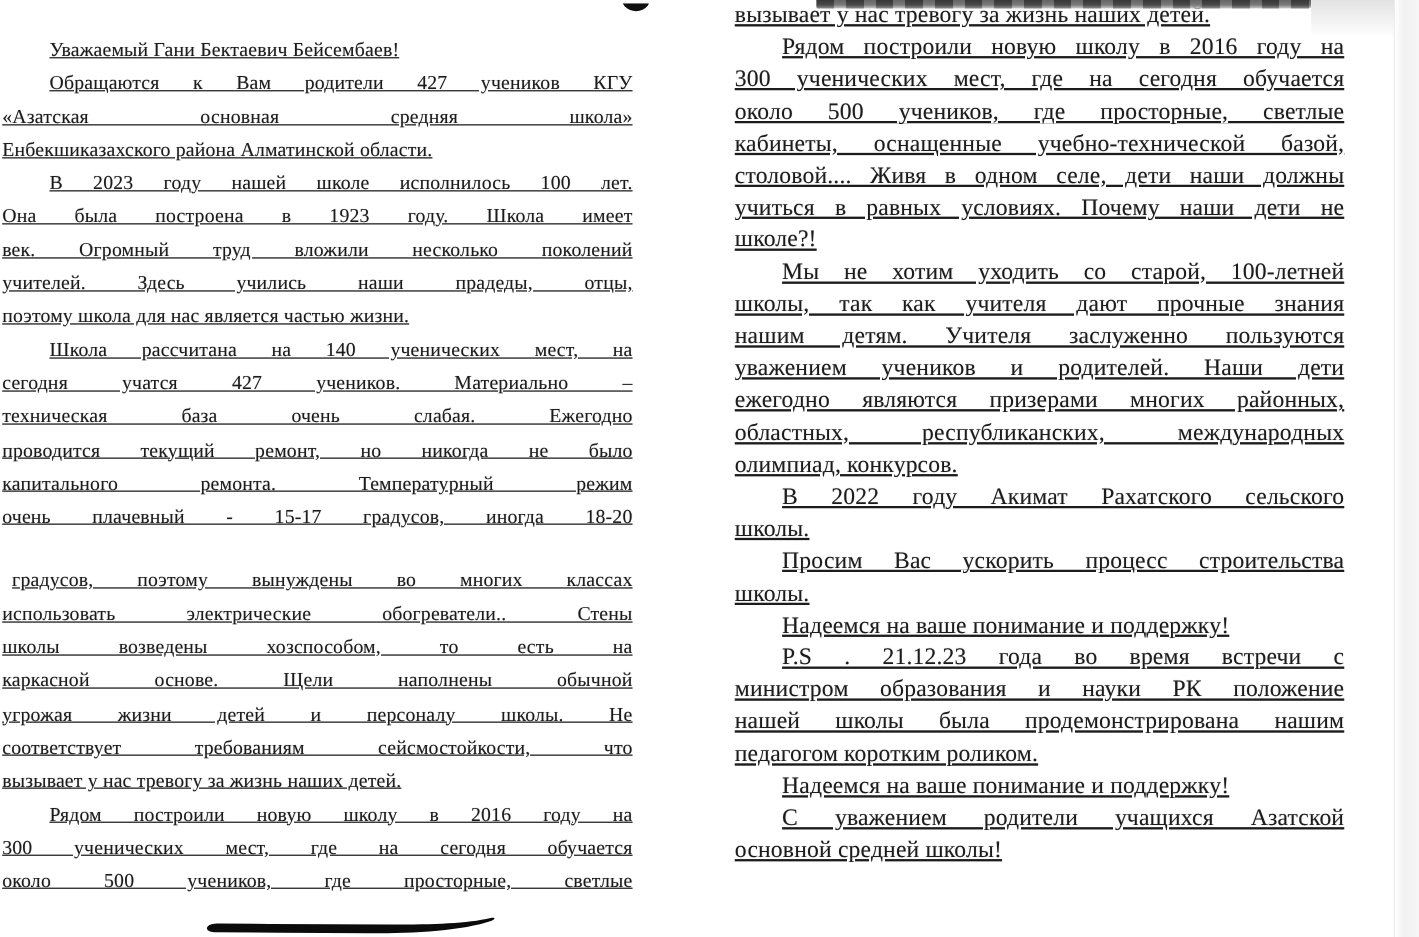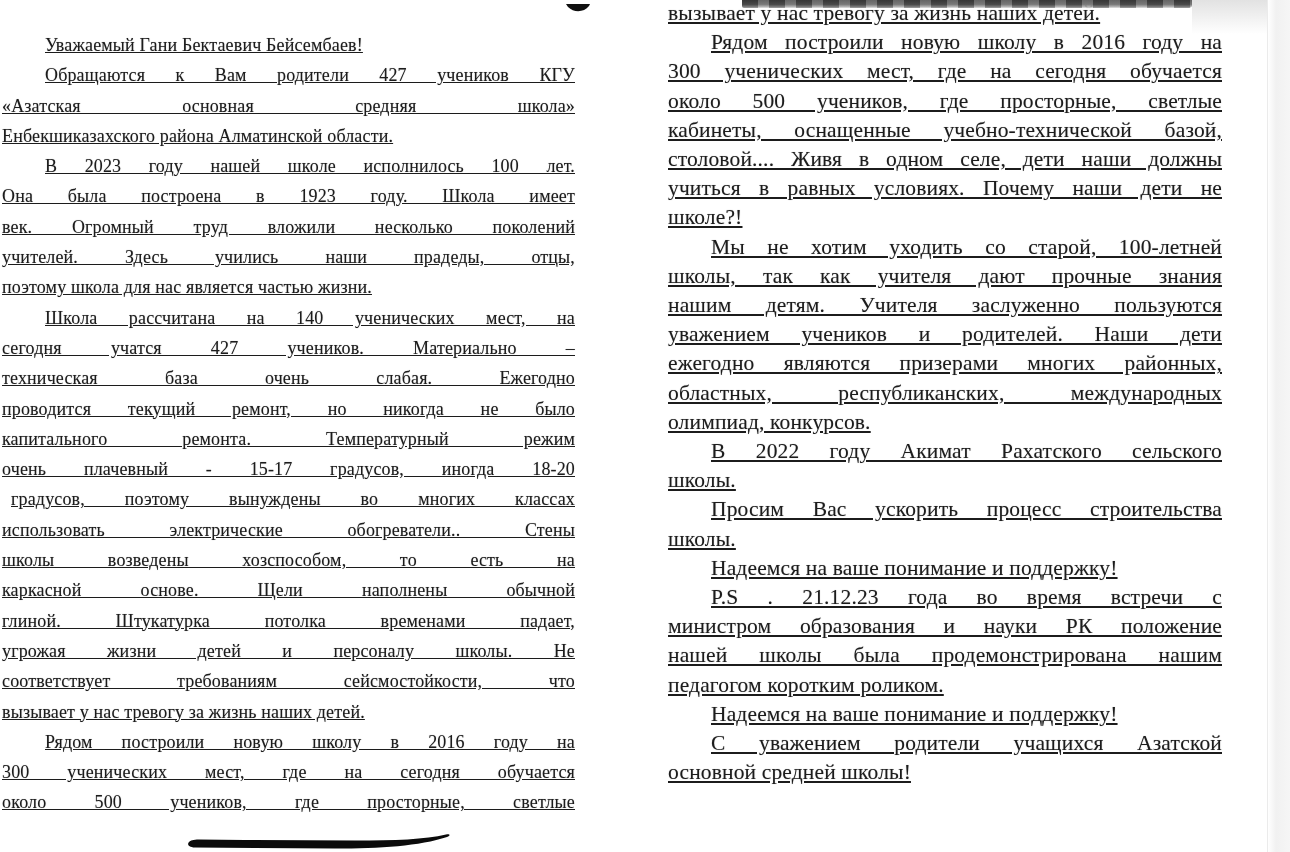--- a/index.html
+++ b/index.html
@@ -37,21 +37,21 @@
     width: 554px;
     font-size: 21.5px;
     line-height: 29.2px;
   }
   .line {
     text-align: justify;
     white-space: normal;
   }
   .line.just { text-align-last: justify; }
   .line.ind  { text-indent: 43px; }
-  .line.sp   { text-indent: 9px; }
+  .line.sp   { text-indent: 9px; margin-top: 28px; }
 
   
   .redaction {
     position: absolute;
     left: 185px;
     top: 831px;
     width: 272px;
     height: 20px;
     z-index: 5;
     pointer-events: none;
@@ -118,21 +118,20 @@
       <div class="line just ind">Школа рассчитана на 140 ученических мест, на</div>
       <div class="line just">сегодня учатся 427 учеников. Материально –</div>
       <div class="line just">техническая база очень слабая. Ежегодно</div>
       <div class="line just">проводится текущий ремонт, но никогда не было</div>
       <div class="line just">капитального ремонта. Температурный режим</div>
       <div class="line just">очень плачевный - 15-17 градусов, иногда 18-20</div>
       <div class="line just sp">градусов, поэтому вынуждены во многих классах</div>
       <div class="line just">использовать электрические обогреватели.. Стены</div>
       <div class="line just">школы возведены хозспособом, то есть на</div>
       <div class="line just">каркасной основе. Щели наполнены обычной</div>
-      <div class="line just">глиной. Штукатурка потолка временами падает,</div>
       <div class="line just">угрожая жизни детей и персоналу школы. Не</div>
       <div class="line just">соответствует требованиям сейсмостойкости, что</div>
       <div class="line">вызывает у нас тревогу за жизнь наших детей.</div>
       <div class="line just ind">Рядом построили новую школу в 2016 году на</div>
       <div class="line just">300 ученических мест, где на сегодня обучается</div>
       <div class="line just">около 500 учеников, где просторные, светлые</div>
     </div>
 
   <div class="col col-right">
       <div class="line">вызывает у нас тревогу за жизнь наших детей.</div>

